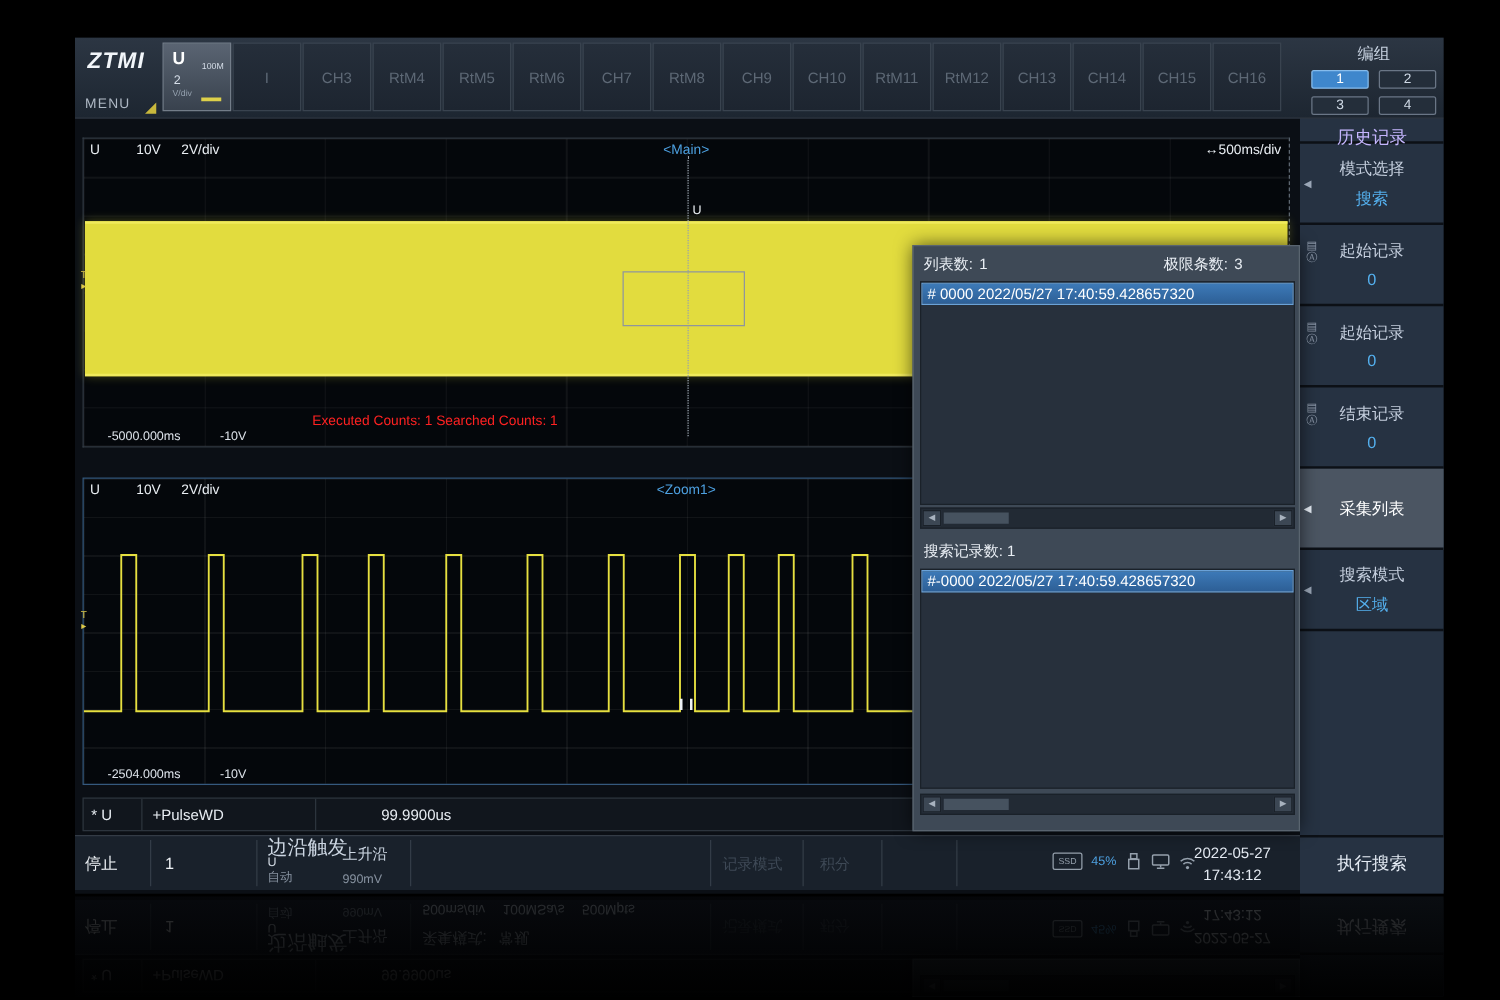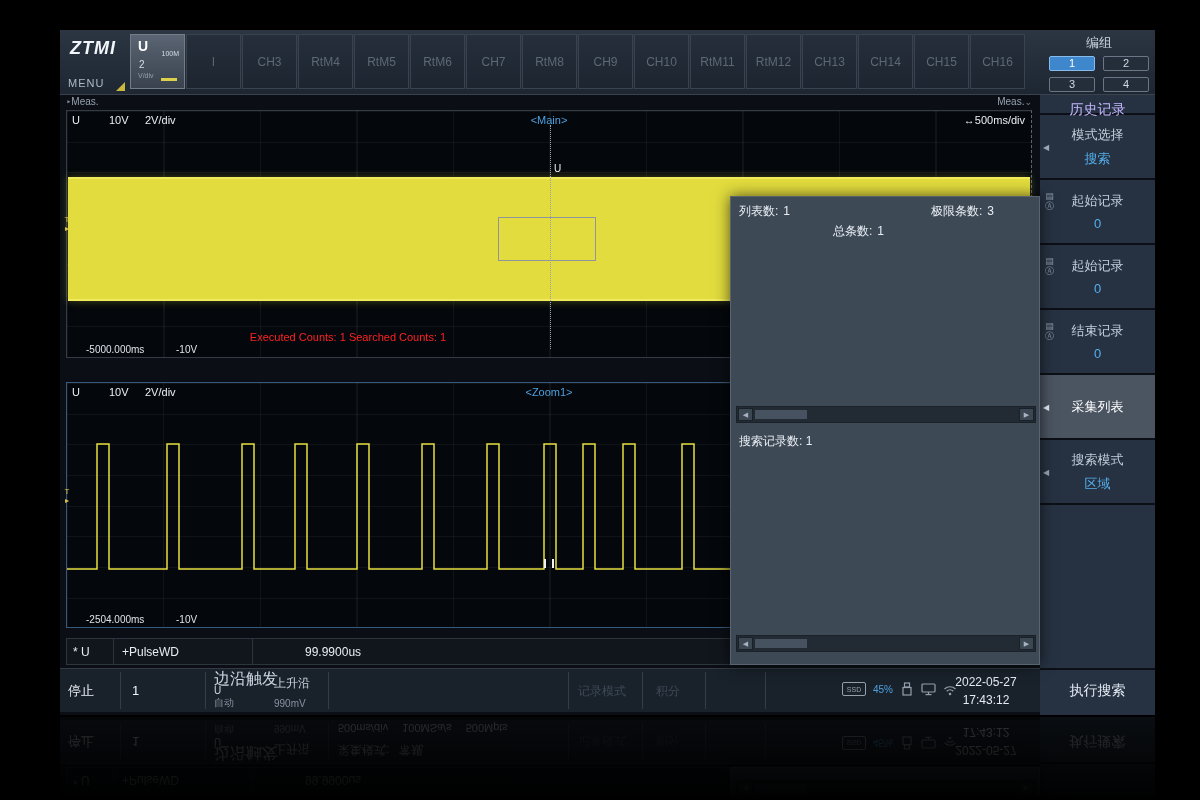--- a/index.html
+++ b/index.html
@@ -197,24 +197,20 @@
       <div class="group-grid">
         <div class="group-btn active">1</div>
         <div class="group-btn">2</div>
         <div class="group-btn">3</div>
         <div class="group-btn">4</div>
       </div>
     </div>
   </header>
 
   <section class="plots">
-    <div class="meas-bar">
-      <span class="meas-left"><span class="glyph">‣</span><span>Meas.</span></span>
-      <span class="meas-right"><span>Meas.</span><span class="glyph">⌄</span></span>
-    </div>
 
     <div class="plot main">
       <span class="plot-ch">U</span>
       <span class="plot-range">10V</span>
       <span class="plot-scale">2V/div</span>
       <span class="plot-title">&lt;Main&gt;</span>
       <span class="plot-tb">↔500ms/div</span>
       <div class="band"></div>
       <div class="cursor-line"></div>
       <span class="cursor-label">U</span>
@@ -296,26 +292,32 @@
     <div class="st-datetime">
       <div>2022-05-27</div>
       <div>17:43:12</div>
     </div>
   </footer>
 
   <div class="dialog">
     <div class="dlg-stat s1"><span>列表数:</span><span class="dlg-val">1</span></div>
     <div class="dlg-stat s2"><span>总条数:</span><span class="dlg-val">1</span></div>
     <div class="dlg-stat s3"><span>极限条数:</span><span class="dlg-val">3</span></div>
+    <div class="dlg-list list1">
+      <div class="dlg-row selected"># 0000 2022/05/27 17:40:59.428657320</div>
+    </div>
     <div class="dlg-scroll sc1">
       <span class="sb-btn left">◀</span>
       <span class="sb-thumb"></span>
       <span class="sb-btn right">▶</span>
     </div>
     <div class="dlg-search-label"><span>搜索记录数:</span> <span>1</span></div>
+    <div class="dlg-list list2">
+      <div class="dlg-row selected">#-0000 2022/05/27 17:40:59.428657320</div>
+    </div>
     <div class="dlg-scroll sc2">
       <span class="sb-btn left">◀</span>
       <span class="sb-thumb"></span>
       <span class="sb-btn right">▶</span>
     </div>
   </div>
 
   <aside class="sidebar">
     <div class="sidebar-header">历史记录</div>
     <div class="side-item">

